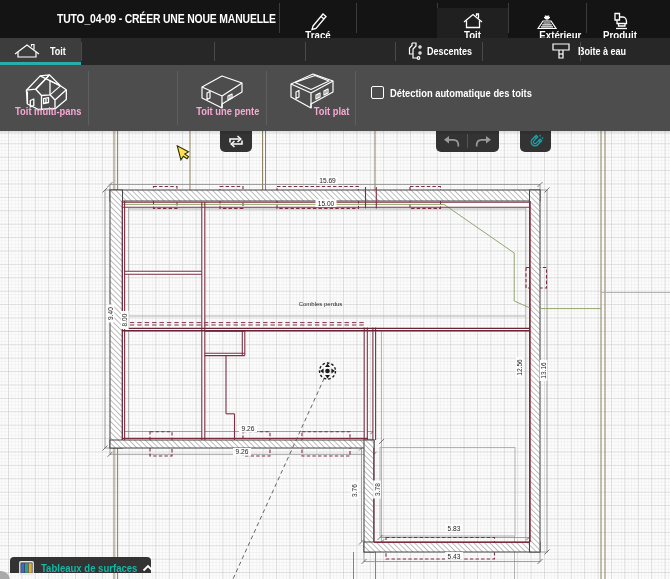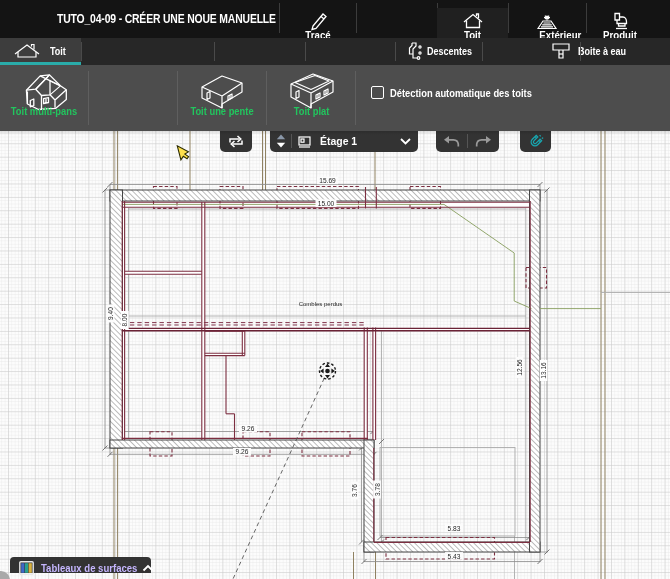--- a/index.html
+++ b/index.html
@@ -16,31 +16,31 @@
 .tab1.sel{background:#202020;}.tab1.sel::after{content:"";position:absolute;left:0;right:0;bottom:0;height:3px;background:#2aacaa;}
 
 #row2{position:absolute;left:0;top:38px;width:670px;height:27px;background:#272727;}
 .tab2{position:absolute;top:0;height:27px;color:#fff;}
 .tab2 .lb{position:absolute;top:0;height:27px;line-height:27px;font-size:11px;font-weight:600;white-space:nowrap;transform:scaleX(.82);transform-origin:0 50%;}
 .tab2.sel{background:#3d3d3d;}.tab2.sel::after{content:"";position:absolute;left:0;right:0;bottom:0;height:3px;background:#2aacaa;}
 .t2sep{position:absolute;top:4px;width:1px;height:19px;background:#4a4a4a;}
 
 #row3{position:absolute;left:0;top:65px;width:670px;height:66px;background:#4d4d4d;}
 .t3sep{position:absolute;top:6px;width:1px;height:54px;background:#5f5f5f;}
-.tool3{position:absolute;top:0;height:60px;color:#22c55e;text-align:center;}
+.tool3{position:absolute;top:0;height:60px;color:#f9a8d4;text-align:right;}
 .tool3 .lb{position:absolute;left:0;right:0;bottom:8px;font-size:11px;font-weight:600;white-space:nowrap;transform:scaleX(.85);transform-origin:50% 50%;}
 .tool3 svg{position:absolute;left:50%;top:5px;transform:translateX(-50%);}
 #chk{position:absolute;left:371px;top:21px;width:11px;height:11px;border:1.6px solid #fff;border-radius:2px;background:transparent;}
 #chklb{position:absolute;left:390px;top:22px;font-size:11px;font-weight:600;color:#fff;white-space:nowrap;transform:scaleX(.85);transform-origin:0 50%;}
 
 #canvas{position:absolute;left:0;top:131px;width:670px;height:448px;background:#fcfcfc;}
 
 .fbtn{position:absolute;background:#333333;border-radius:0 0 5px 5px;}
 
-#surf{position:absolute;left:10px;top:557px;width:141px;height:16px;background:#333333;border-radius:4px 4px 0 0;color:#c4b5fd;}
+#surf{position:absolute;left:10px;top:557px;width:141px;height:16px;background:#333333;border-radius:4px 4px 0 0;color:#14b8a6;}
 #surf .lb{position:absolute;left:31px;top:4.5px;font-size:11.5px;font-weight:600;white-space:nowrap;transform:scaleX(.83);transform-origin:0 50%;}
 #corner{position:absolute;left:-8px;top:571px;width:18px;height:18px;border-radius:50%;background:#a9a9a9;}
 </style>
 </head>
 <body>
 <div id="app">
   <div id="canvas"><div style="position:absolute;left:0;top:0;width:670px;height:4px;background:linear-gradient(rgba(0,0,0,.12),rgba(0,0,0,0));z-index:5"></div>
   <svg width="670" height="448" viewBox="0 131 670 448">
     <defs>
       <pattern id="hatch" width="3.8" height="3.8" patternUnits="userSpaceOnUse" patternTransform="rotate(-45)">
@@ -374,36 +374,20 @@
     <div id="chklb">Détection automatique des toits</div>
   </div>
   <div class="fbtn" style="left:219.5px;top:131px;width:32px;height:21px;">
     <svg style="position:absolute;left:8px;top:3px" width="16" height="15" viewBox="0 0 16 15" fill="none" stroke="#fff" stroke-width="1.5">
       <path d="M 2 8.5 L 2 5 L 11.5 5"></path>
         <path d="M 9.5 2 L 12.8 5 L 9.5 8" fill="none"></path>
       <path d="M 14 6.5 L 14 10 L 4.5 10"></path>
         <path d="M 6.5 7 L 3.2 10 L 6.5 13" fill="none"></path>
     </svg>
   </div>
-  <div class="fbtn" style="left:270px;top:131px;width:148px;height:20.5px;">
-    <svg style="position:absolute;left:6px;top:3px" width="10" height="14" viewBox="0 0 10 14">
-      <path d="M 5 0.5 L 9.2 5.2 L 0.8 5.2 Z" fill="#8a97a8"></path>
-      <path d="M 5 13.5 L 9.2 8.8 L 0.8 8.8 Z" fill="#fff"></path>
-    </svg>
-    <div style="position:absolute;left:20.5px;top:3px;width:1px;height:14px;background:#555"></div>
-    <svg style="position:absolute;left:28px;top:4.5px" width="13" height="12" viewBox="0 0 13 12" fill="none" stroke="#fff" stroke-width="1.2">
-      <rect x="1" y="1" width="11" height="8"></rect>
-      <rect x="3" y="3" width="3" height="3.2"></rect>
-      <path d="M 1 11 L 12 11"></path>
-    </svg>
-    <div style="position:absolute;left:50px;top:3.5px;font-size:11px;font-weight:600;color:#fff;transform:scaleX(.95);transform-origin:0 50%;">Étage 1</div>
-    <svg style="position:absolute;left:130px;top:7px" width="11" height="7" viewBox="0 0 11 7" fill="none" stroke="#fff" stroke-width="1.8">
-      <path d="M 1 1 L 5.5 5.5 L 10 1"></path>
-    </svg>
-  </div>
   <div class="fbtn" style="left:436px;top:131px;width:63px;height:20.5px;">
     <svg style="position:absolute;left:7px;top:5px" width="18" height="11" viewBox="0 0 18 11">
       <path d="M 6 0 L 6 7.5 L 1 3.8 Z" fill="#9a9a9a"></path>
       <path d="M 4 3.8 L 10.5 3.8 A 5 5 0 0 1 15.3 8.2 L 15.3 10.5" fill="none" stroke="#9a9a9a" stroke-width="1.7"></path>
     </svg>
     <div style="position:absolute;left:31px;top:3px;width:1px;height:14px;background:#555"></div>
     <svg style="position:absolute;left:38px;top:5px" width="18" height="11" viewBox="0 0 18 11">
       <path d="M 12 0 L 12 7.5 L 17 3.8 Z" fill="#9a9a9a"></path>
       <path d="M 14 3.8 L 7.5 3.8 A 5 5 0 0 0 2.7 8.2 L 2.7 10.5" fill="none" stroke="#9a9a9a" stroke-width="1.7"></path>
     </svg>

